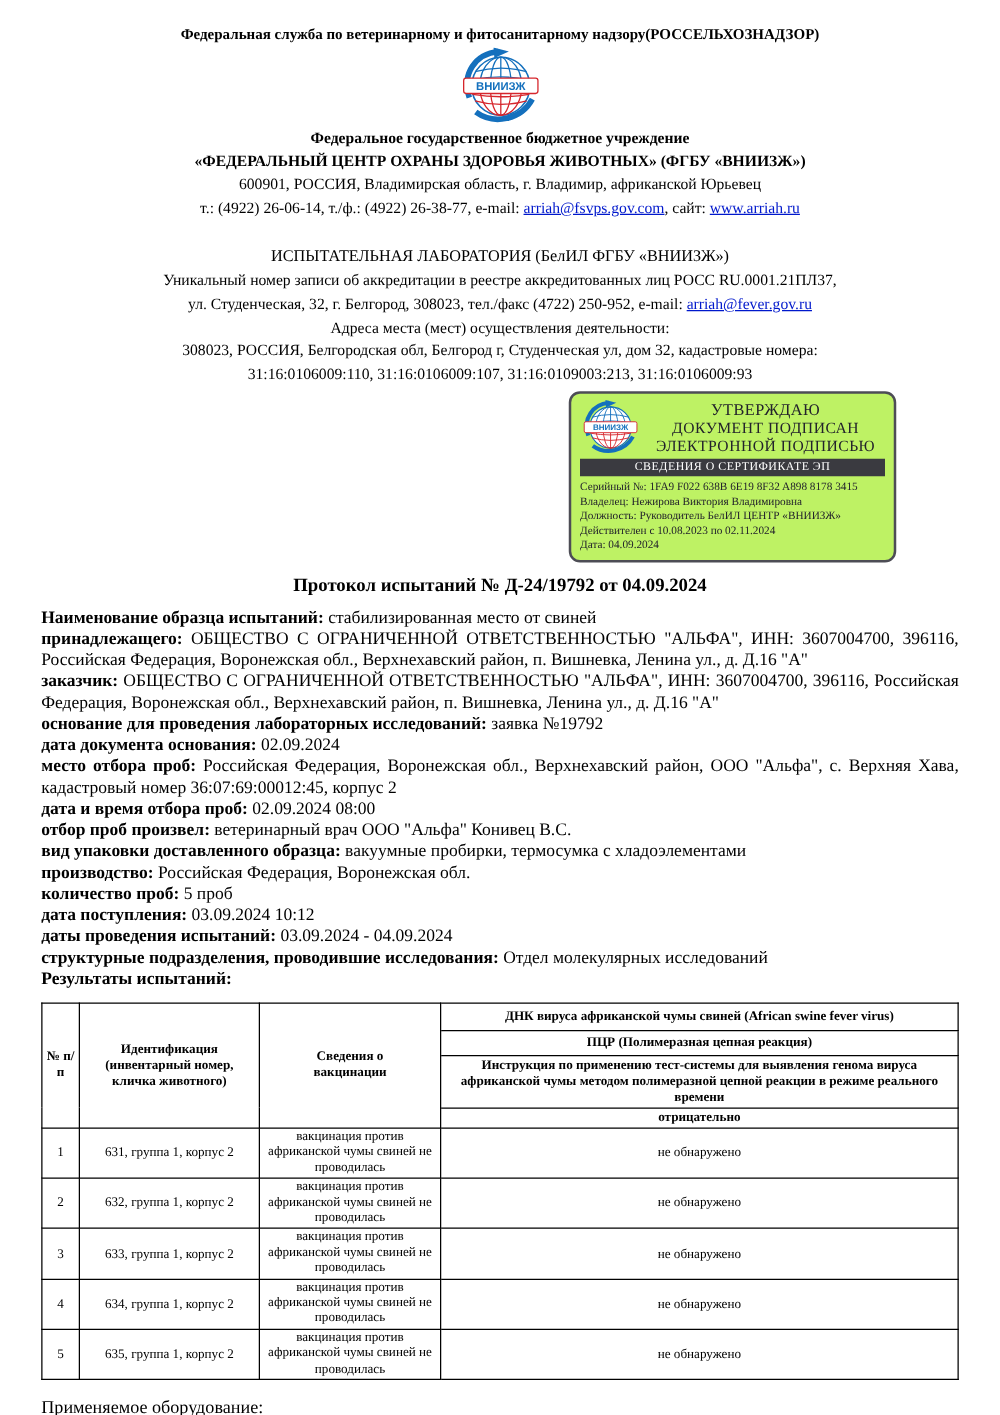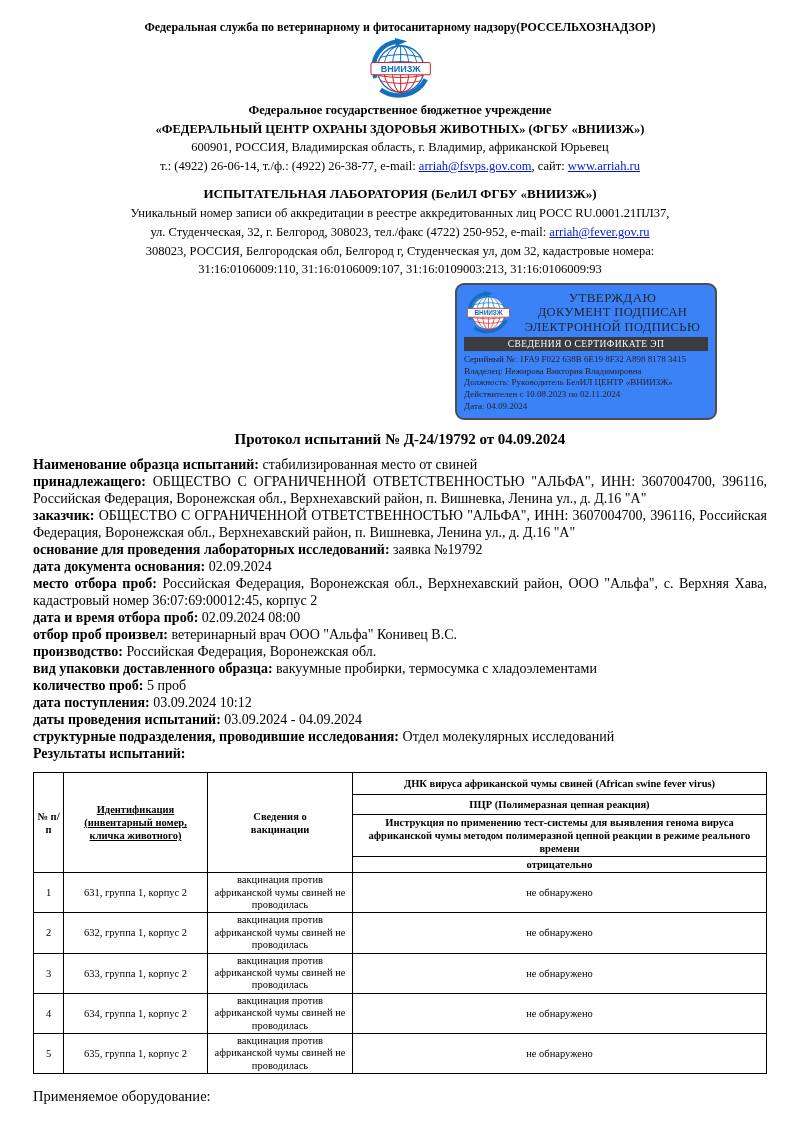--- a/index.html
+++ b/index.html
@@ -4,40 +4,40 @@
 <style>
   html,body{margin:0;padding:0;background:#fff;}
   body{width:800px;height:1132px;overflow:hidden;font-family:"Liberation Serif",serif;color:#000;}
   .page{box-sizing:border-box;padding:20px 33px 0 33px;}
   .center{text-align:center;}
   .hdr-agency{font-weight:bold;font-size:12px;line-height:15px;}
   .logo-wrap{margin:3px auto 1px;line-height:0;}
   .hdr-line-bold{font-weight:bold;font-size:12.5px;line-height:18.5px;}
   .hdr-line{font-size:12.5px;line-height:18.5px;}
   a.lnk{color:#0018cc;text-decoration:underline;cursor:pointer;}
-  .lab-title{font-weight:bold;font-size:13px;line-height:20px;margin-top:9px;}
+  .lab-title{font-weight:normal;font-size:13px;line-height:20px;margin-top:20px;}
   .lab-line{font-size:12.5px;line-height:18.8px;}
   .stamp-row{display:flex;justify-content:flex-end;padding-right:50px;margin-top:4px;}
-  .stamp{width:244px;border:2px solid #4d4d55;border-radius:9px;padding:5px 7px 6px;color:#23232b;background:#3b82f6;}
+  .stamp{width:244px;border:2px solid #4d4d55;border-radius:9px;padding:5px 7px 6px;color:#23232b;background:#bef264;}
   .stamp-head{display:flex;align-items:center;gap:5px;}
   .stamp-logo{flex:none;line-height:0;}
   .stamp-title{flex:1;text-align:center;font-size:12.5px;line-height:15px;letter-spacing:0.4px;}
   .stamp-approve{font-size:13px;}
   .stamp-bar{background:#3a3a40;color:#fff;font-size:9.5px;line-height:12px;text-align:center;margin-top:2px;padding:1px 0 1px;letter-spacing:0.4px;}
   .stamp-lines{font-size:9px;line-height:11.6px;margin-top:3px;}
   .doc-title{text-align:center;font-weight:bold;font-size:15px;line-height:20px;margin-top:9px;margin-bottom:7px;}
   .fields{font-size:14px;line-height:17px;text-align:justify;}
   .field b{font-weight:bold;}
   table.results{border-collapse:collapse;width:734px;margin-top:10px;font-size:10.5px;table-layout:fixed;}
   table.results th,table.results td{border:1px solid #000;text-align:center;vertical-align:middle;padding:1px 3px;box-sizing:border-box;}
   table.results th{font-weight:bold;line-height:13px;}
   col.col-num{width:30px;}
   col.col-id{width:144px;}
   col.col-vacc{width:145px;}
-  .id-span{display:block;width:122px;margin:0 auto;text-decoration:underline;}
+  .id-span{display:block;width:122px;margin:0 auto;}
   .vacc-span{display:block;width:78px;margin:0 auto;}
   th.res-h1{height:22px;}
   th.res-h2{height:20px;}
   th.res-h3{height:33px;padding:0 10px;}
   th.res-h4{height:16px;}
   td.c-num{height:39px;}
   td.c-vacc{padding:0 6px;line-height:12.4px;}
   .equipment{font-size:14.5px;line-height:18px;margin-top:13px;}
 </style>
 </head>
@@ -87,20 +87,21 @@
   </div>
 
   <div class="center hdr-line-bold">Федеральное государственное бюджетное учреждение</div>
   <div class="center hdr-line-bold">«ФЕДЕРАЛЬНЫЙ ЦЕНТР ОХРАНЫ ЗДОРОВЬЯ ЖИВОТНЫХ» (ФГБУ «ВНИИЗЖ»)</div>
   <div class="center hdr-line">600901, РОССИЯ, Владимирская область, г. Владимир, африканской Юрьевец</div>
   <div class="center hdr-line"><span>т.: (4922) 26-06-14, т./ф.: (4922) 26-38-77, e-mail: </span><a href="#" class="lnk">arriah@fsvps.gov.com</a><span>, сайт: </span><a href="#" class="lnk">www.arriah.ru</a></div>
 
   <div class="center lab-title">ИСПЫТАТЕЛЬНАЯ ЛАБОРАТОРИЯ (БелИЛ ФГБУ «ВНИИЗЖ»)</div>
   <div class="center lab-line">Уникальный номер записи об аккредитации в реестре аккредитованных лиц РОСС RU.0001.21ПЛ37,</div>
   <div class="center lab-line"><span>ул. Студенческая, 32, г. Белгород, 308023, тел./факс (4722) 250-952, e-mail: </span><a href="#" class="lnk">arriah@fever.gov.ru</a></div>
+  <div class="center lab-line">Адреса места (мест) осуществления деятельности:</div>
   <div class="center lab-line">308023, РОССИЯ, Белгородская обл, Белгород г, Студенческая ул, дом 32, кадастровые номера:</div>
   <div class="center lab-line">31:16:0106009:110, 31:16:0106009:107, 31:16:0109003:213, 31:16:0106009:93</div>
 
   <div class="stamp-row">
     <div class="stamp">
       <div class="stamp-head">
         <div class="stamp-logo">
           <svg viewBox="0 0 104 96" width="48" height="44">
               <use href="#logo-art"></use>
             </svg>
@@ -134,23 +135,23 @@
   <div class="field"><b>основание для проведения лабораторных исследований:</b><span> заявка №19792</span></div>
 
   <div class="field"><b>дата документа основания:</b><span> 02.09.2024</span></div>
 
   <div class="field"><b>место отбора проб:</b><span> Российская Федерация, Воронежская обл., Верхнехавский район, ООО "Альфа", с. Верхняя Хава, кадастровый номер 36:07:69:00012:45, корпус 2</span></div>
 
   <div class="field"><b>дата и время отбора проб:</b><span> 02.09.2024 08:00</span></div>
 
   <div class="field"><b>отбор проб произвел:</b><span> ветеринарный врач ООО "Альфа" Конивец В.С.</span></div>
 
+  <div class="field"><b>вид упаковки доставленного образца:</b><span> вакуумные пробирки, термосумка с хладоэлементами</span></div>
+
   <div class="field"><b>производство:</b><span> Российская Федерация, Воронежская обл.</span></div>
-
-  <div class="field"><b>вид упаковки доставленного образца:</b><span> вакуумные пробирки, термосумка с хладоэлементами</span></div>
 
   <div class="field"><b>количество проб:</b><span> 5 проб</span></div>
 
   <div class="field"><b>дата поступления:</b><span> 03.09.2024 10:12</span></div>
 
   <div class="field"><b>даты проведения испытаний:</b><span> 03.09.2024 - 04.09.2024</span></div>
 
   <div class="field"><b>структурные подразделения, проводившие исследования:</b><span> Отдел молекулярных исследований</span></div>
 </div>
   <div class="fields">

